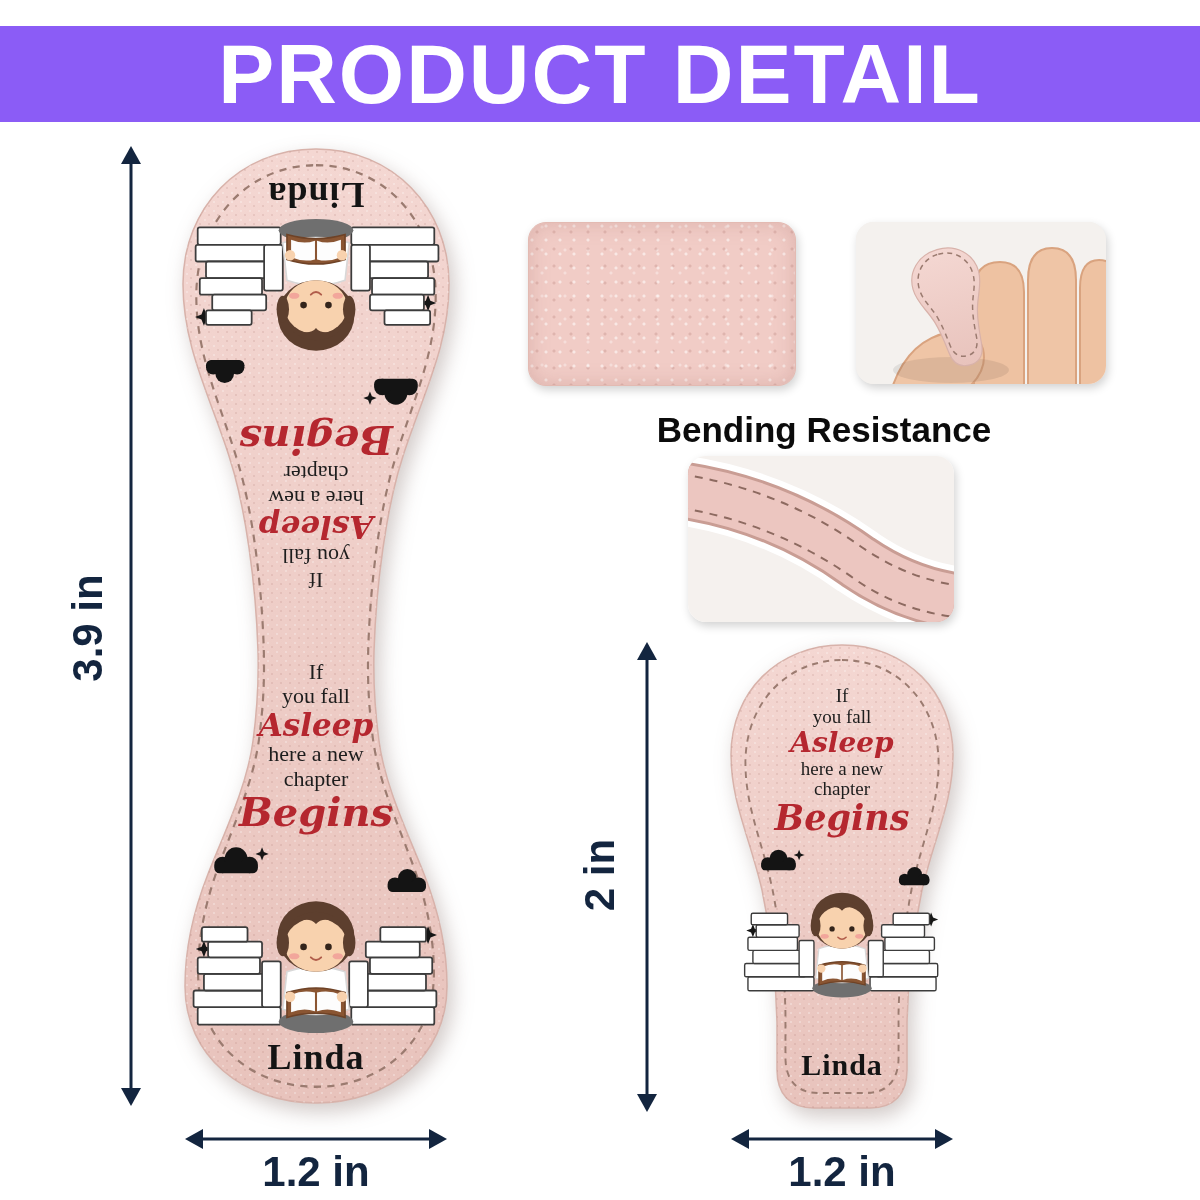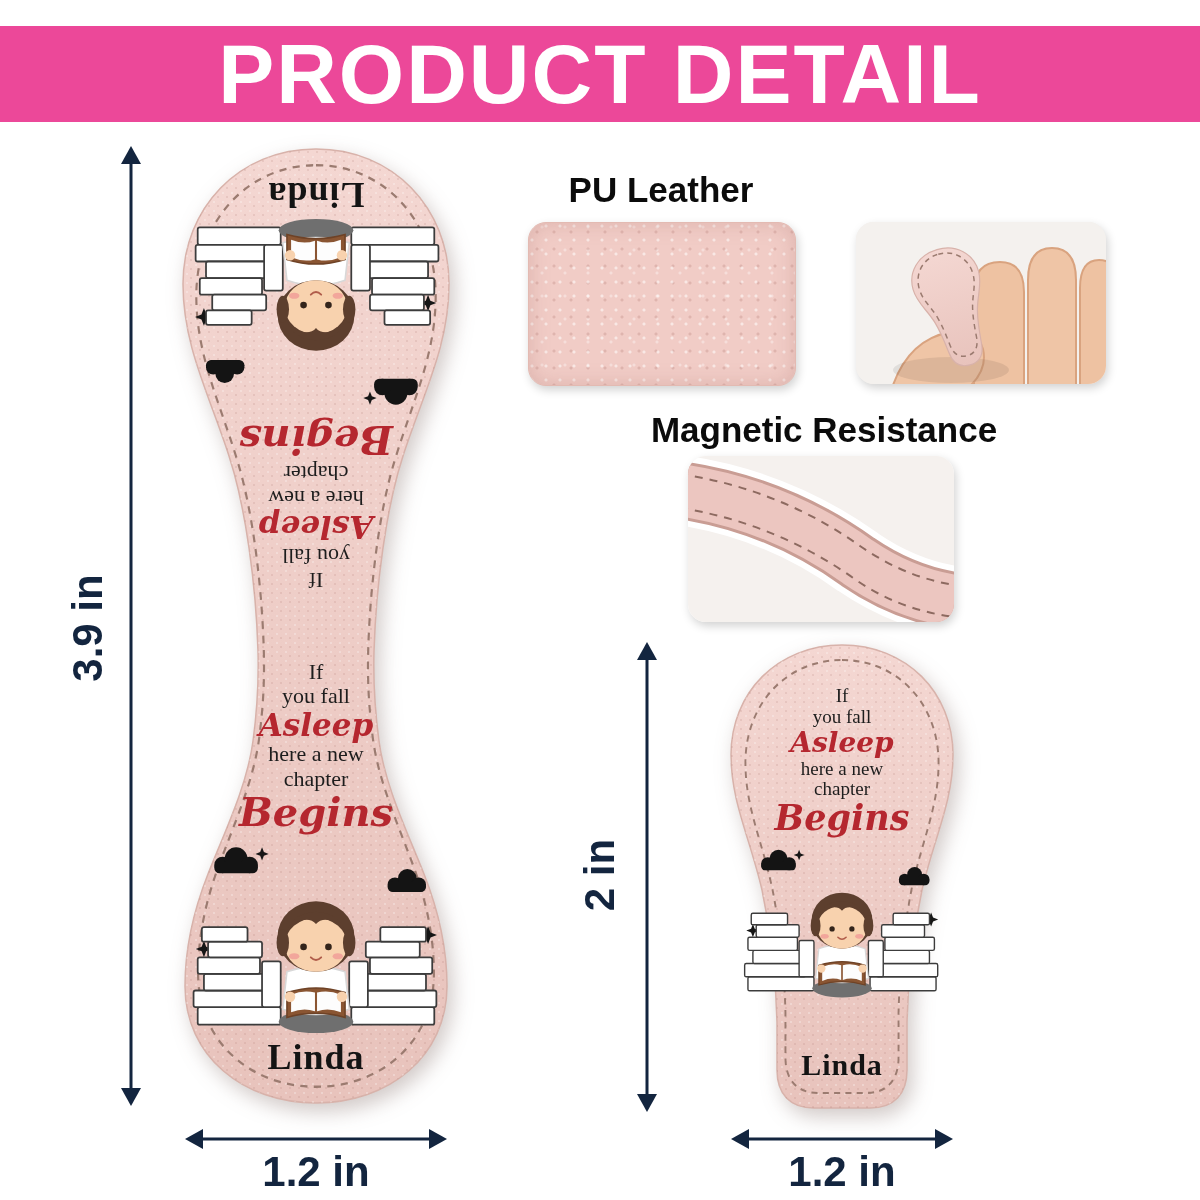--- a/index.html
+++ b/index.html
@@ -1,20 +1,20 @@
 <!DOCTYPE html>
 <html><head>
 <meta charset="utf-8">
 <style>
   html,body{margin:0;padding:0;background:#ffffff;}
   .canvas{position:relative;width:1200px;height:1200px;background:#ffffff;overflow:hidden;
           font-family:"Liberation Sans",sans-serif;}
 
   
-  .banner{position:absolute;left:0;top:26px;width:1200px;height:96px;background:#ec4899;
+  .banner{position:absolute;left:0;top:26px;width:1200px;height:96px;background:#8b5cf6;
           display:flex;align-items:center;justify-content:center;}
   .banner .title{color:#fff;font-size:84px;font-weight:900;letter-spacing:2px;
           font-family:"Liberation Sans",sans-serif;white-space:nowrap;}
 
   
   .bm-long{position:absolute;left:176px;top:146px;width:280px;height:960px;}
   .bm-small{position:absolute;left:726px;top:642px;width:232px;height:470px;}
   .bm-shape{position:absolute;left:0;top:0;filter:drop-shadow(5px 8px 10px rgba(90,60,55,0.28));}
 
   .bm-face{position:absolute;left:0;width:100%;display:flex;flex-direction:column;
@@ -180,39 +180,38 @@
 
   <div class="dim-arrow" style="left:185px;top:1126px;">
     <svg width="262" height="26" viewBox="0 0 262 26" fill="#13253f">
       <line x1="16" y1="13" x2="246" y2="13" stroke="#13253f" stroke-width="3"></line>
       <polygon points="0,13 18,3 18,23"></polygon>
         <polygon points="262,13 244,3 244,23"></polygon>
     </svg>
   </div>
   <div class="dim-label" style="left:185px;top:1148px;width:262px;">1.2 in</div>
 
-  <div class="feat-label" style="left:511px;top:170px;width:300px;">PU Leather</div>
   <div class="photo pu-swatch" style="left:528px;top:222px;width:266px;height:162px;"></div>
 
   <div class="photo" style="left:856px;top:222px;width:250px;height:162px;background:#f2efec;">
     <svg width="250" height="162" viewBox="0 0 250 162">
       <rect width="250" height="162" fill="#f4f1ee"></rect>
       <path d="M118 166 L118 70 Q118 40 144 40 Q168 40 168 70 L168 166 Z" fill="#eec2a2" stroke="#d9a37f" stroke-width="2"></path>
       <path d="M172 166 L172 58 Q172 26 196 26 Q220 26 220 58 L220 166 Z" fill="#efc5a6" stroke="#d9a37f" stroke-width="2"></path>
       <path d="M224 166 L224 66 Q224 38 243 38 Q262 38 262 66 L262 166 Z" fill="#eec2a2" stroke="#d9a37f" stroke-width="2"></path>
       <path d="M36 166 Q52 118 94 110 Q120 106 127 127 Q132 148 112 166 Z" fill="#efc5a6" stroke="#d9a37f" stroke-width="2"></path>
       <ellipse cx="95" cy="148" rx="58" ry="13" fill="rgba(0,0,0,0.08)"></ellipse>
       <g transform="translate(92,66) rotate(-16)">
         <path d="M0 -40 C20 -40 34 -26 34 -8 C34 6 26 15 22 30 C19 41 18 52 17 62 C16 74 10 80 0 80 C-10 80 -16 74 -17 62 C-18 52 -19 41 -22 30 C-26 15 -34 6 -34 -8 C-34 -26 -20 -40 0 -40 Z" fill="url(#leatherGrad)" stroke="#d8b2aa" stroke-width="1.2"></path>
         <path d="M0 -40 C20 -40 34 -26 34 -8 C34 6 26 15 22 30 C19 41 18 52 17 62 C16 74 10 80 0 80 C-10 80 -16 74 -17 62 C-18 52 -19 41 -22 30 C-26 15 -34 6 -34 -8 C-34 -26 -20 -40 0 -40 Z" transform="scale(0.82,0.88)" fill="none" stroke="#9b7b70" stroke-width="1.8" stroke-dasharray="6 5"></path>
       </g>
     </svg>
   </div>
 
-  <div class="feat-label" style="left:634px;top:410px;width:380px;">Magnetic Resistance</div>
+  <div class="feat-label" style="left:634px;top:410px;width:380px;">Bending Resistance</div>
   <div class="photo" style="left:688px;top:456px;width:266px;height:166px;">
     <svg width="266" height="166" viewBox="0 0 266 166">
       <rect width="266" height="166" fill="#f5f1ee"></rect>
       <path d="M-8 34 C60 44 120 70 170 106 C205 130 240 142 274 146" fill="none" stroke="#ffffff" stroke-width="70"></path>
       <path d="M-8 34 C60 44 120 70 170 106 C205 130 240 142 274 146" fill="none" stroke="#c99d94" stroke-width="58"></path>
       <path d="M-8 34 C60 44 120 70 170 106 C205 130 240 142 274 146" fill="none" stroke="#ecc6c0" stroke-width="52"></path>
       <path d="M-8 18 C60 28 122 54 172 90 C207 114 240 126 274 130" fill="none" stroke="#8d6a60" stroke-width="2" stroke-dasharray="8 7"></path>
       <path d="M-8 52 C58 62 118 88 168 124 C203 148 238 158 274 162" fill="none" stroke="#8d6a60" stroke-width="2" stroke-dasharray="8 7"></path>
     </svg>
   </div>

